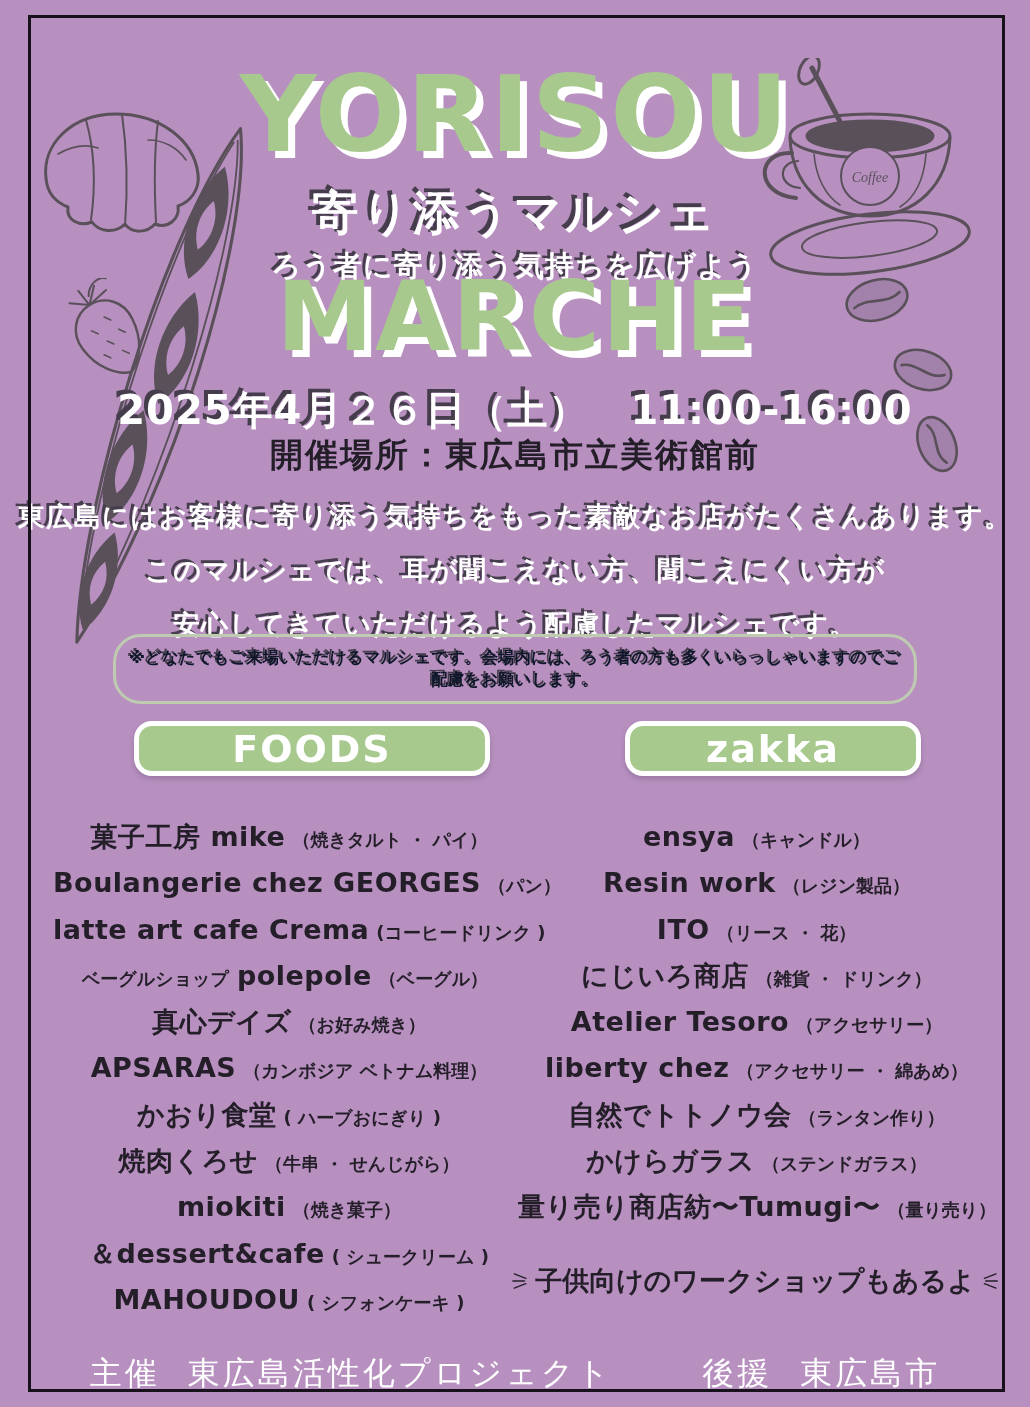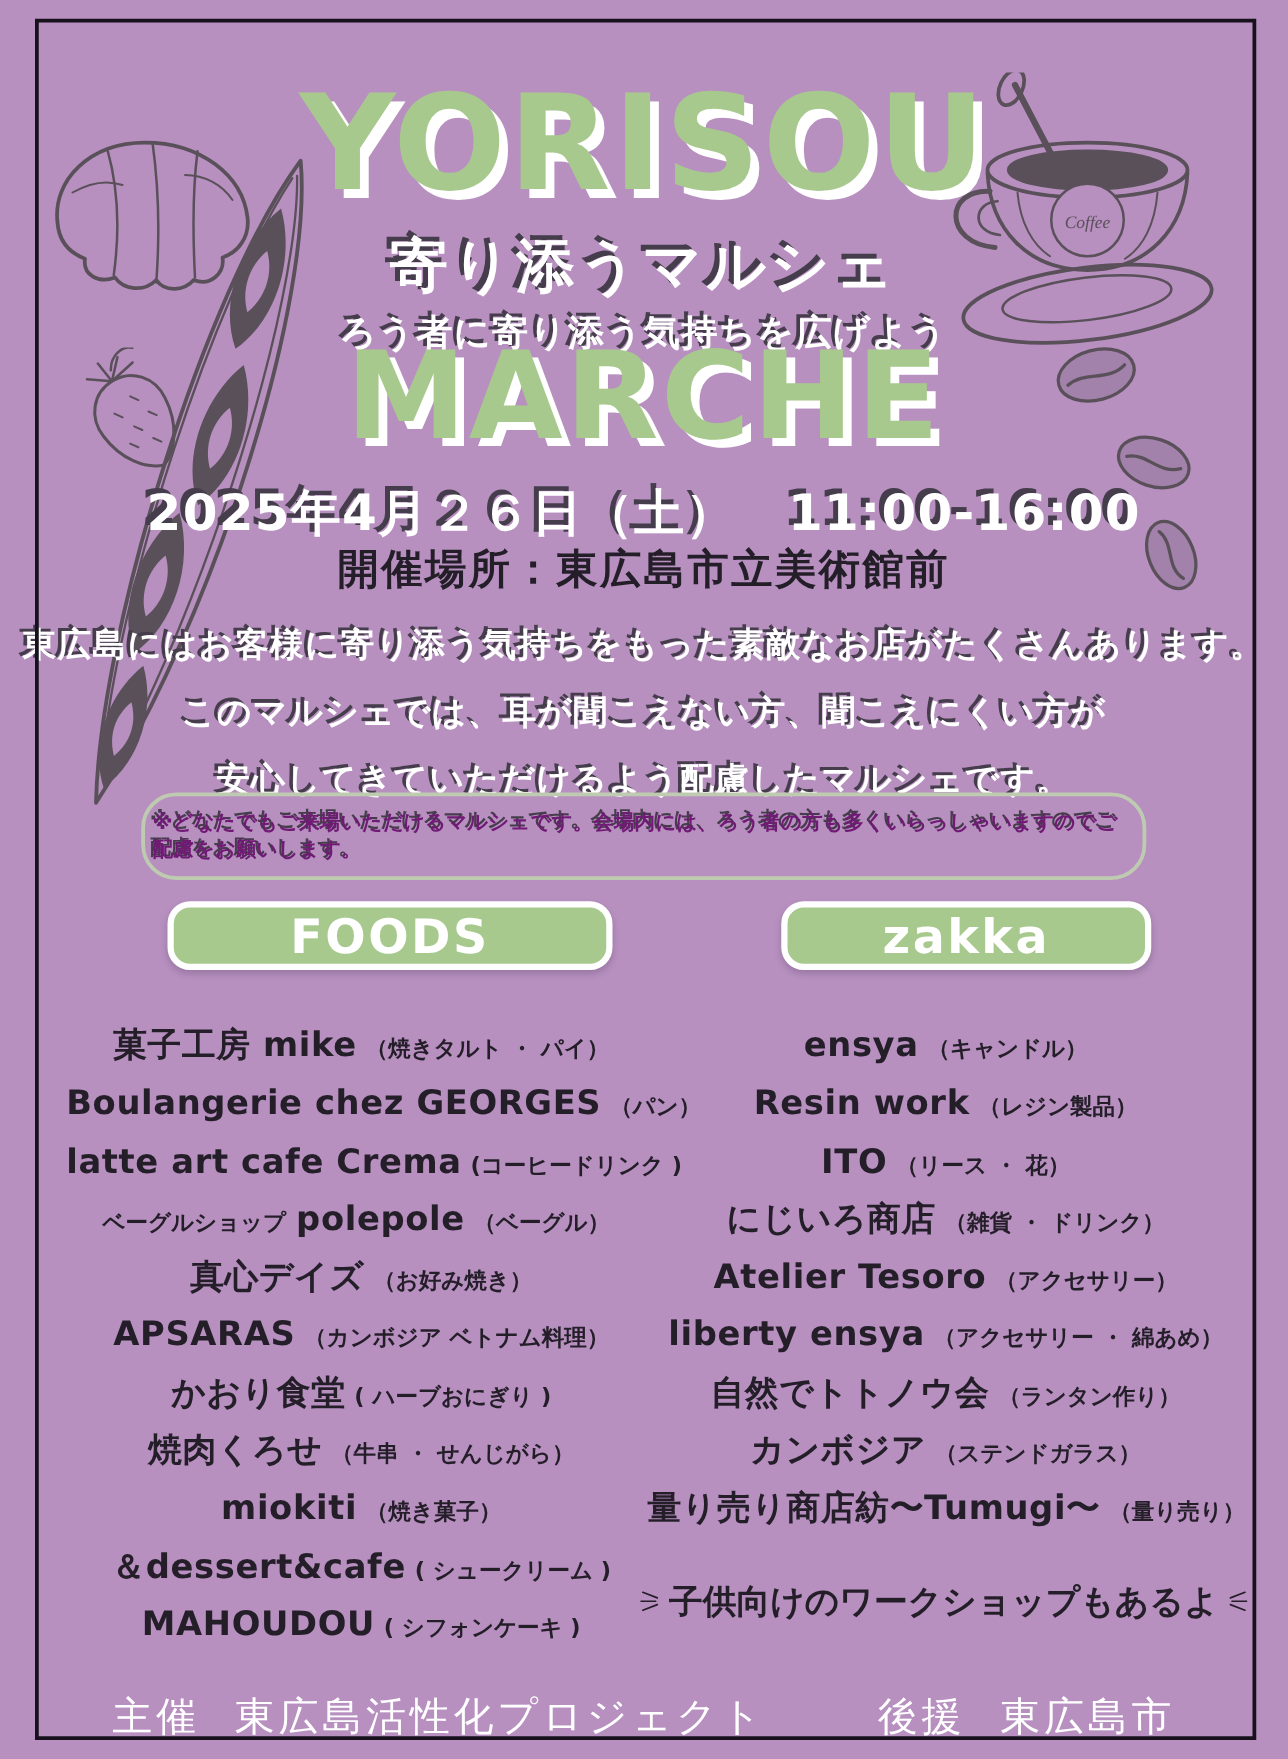--- a/index.html
+++ b/index.html
@@ -27,22 +27,22 @@
 
   .date-line { top:383px; font-size:40px; font-weight:bold; color:#ffffff;
                letter-spacing:1px; text-shadow:-4px -4px 0 #453d4b; }
   .location  { top:433px; font-size:33px; font-weight:bold; color:#241e29; letter-spacing:2px; }
 
   .description { top:490px; font-size:27px; font-weight:bold; color:#ffffff;
                  line-height:54px; text-shadow:-3px -3px 0 #453d4b; letter-spacing:1px; }
 
   .notice { position:absolute; top:634px; left:113px; width:804px; box-sizing:border-box;
             border:3px solid #bfcbb0; border-radius:28px; padding:10px 6px;
-            text-align:left; z-index:2;
-            font-size:16.5px; font-weight:bold; color:#701a75;
+            text-align:center; z-index:2;
+            font-size:16.5px; font-weight:bold; color:#0f172a;
             text-shadow:-2px -2px 0 #453d4b; }
 
   .section-btn { position:absolute; top:721px; height:55px; box-sizing:border-box;
                  background:#a8c98d; border:5px solid #ffffff; border-radius:18px;
                  display:flex; align-items:center; justify-content:center;
                  color:#ffffff; font-weight:800; font-size:38px; letter-spacing:2px;
                  z-index:2; box-shadow:0 3px 5px rgba(70,50,80,0.25); }
   .foods-btn { left:134px; width:356px; }
   .zakka-btn { left:625px; width:296px; }
 
@@ -201,25 +201,25 @@
       <div class="vendor"><span class="vprefix"></span><span class="vname">ensya</span><span class="vdetail">（キャンドル）</span></div>
 
       <div class="vendor"><span class="vprefix"></span><span class="vname">Resin work</span><span class="vdetail">（レジン製品）</span></div>
 
       <div class="vendor"><span class="vprefix"></span><span class="vname">ITO</span><span class="vdetail">（リース ・ 花）</span></div>
 
       <div class="vendor"><span class="vprefix"></span><span class="vname">にじいろ商店</span><span class="vdetail">（雑貨 ・ ドリンク）</span></div>
 
       <div class="vendor"><span class="vprefix"></span><span class="vname">Atelier Tesoro</span><span class="vdetail">（アクセサリー）</span></div>
 
-      <div class="vendor"><span class="vprefix"></span><span class="vname">liberty ensya</span><span class="vdetail">（アクセサリー ・ 綿あめ）</span></div>
+      <div class="vendor"><span class="vprefix"></span><span class="vname">liberty chez</span><span class="vdetail">（アクセサリー ・ 綿あめ）</span></div>
 
       <div class="vendor"><span class="vprefix"></span><span class="vname">自然でトトノウ会</span><span class="vdetail">（ランタン作り）</span></div>
 
-      <div class="vendor"><span class="vprefix"></span><span class="vname">カンボジア</span><span class="vdetail">（ステンドガラス）</span></div>
+      <div class="vendor"><span class="vprefix"></span><span class="vname">かけらガラス</span><span class="vdetail">（ステンドガラス）</span></div>
 
       <div class="vendor"><span class="vprefix"></span><span class="vname">量り売り商店紡〜Tumugi〜</span><span class="vdetail">（量り売り）</span></div>
     </div>
 
   <div class="workshop">
     <svg width="34" height="46" viewBox="0 0 34 46">
       <g stroke="#241e29" stroke-width="3" stroke-linecap="round">
         <path d="M5,7 L31,17"></path>
           <path d="M2,23 L28,23"></path>
           <path d="M5,39 L31,29"></path>

